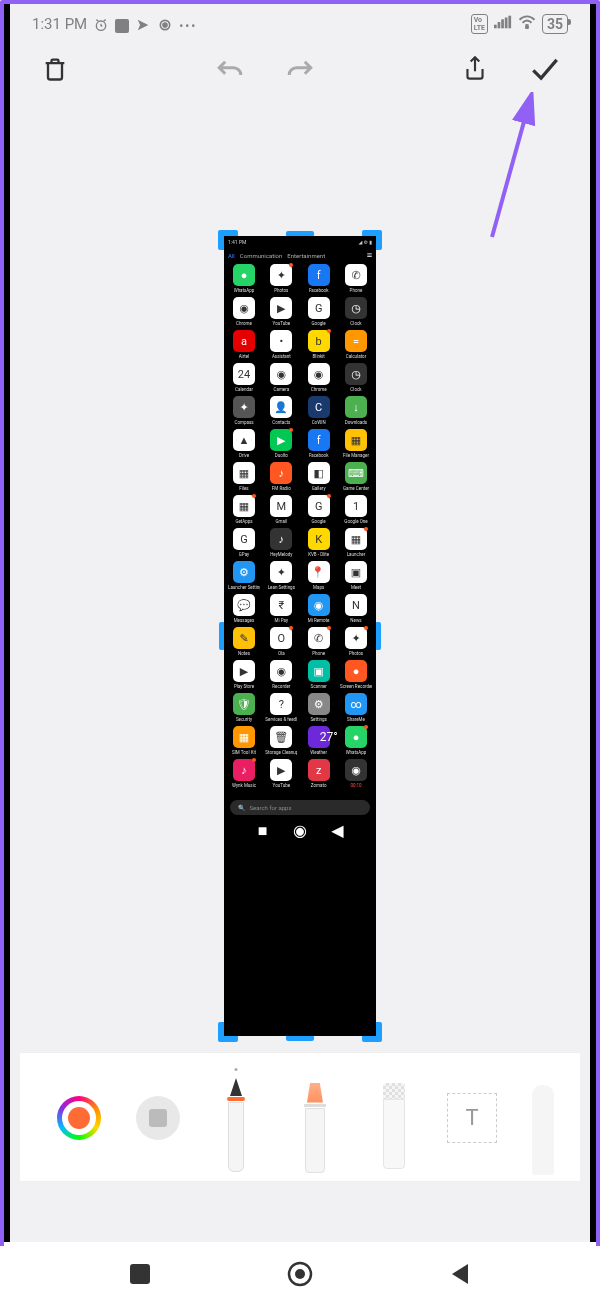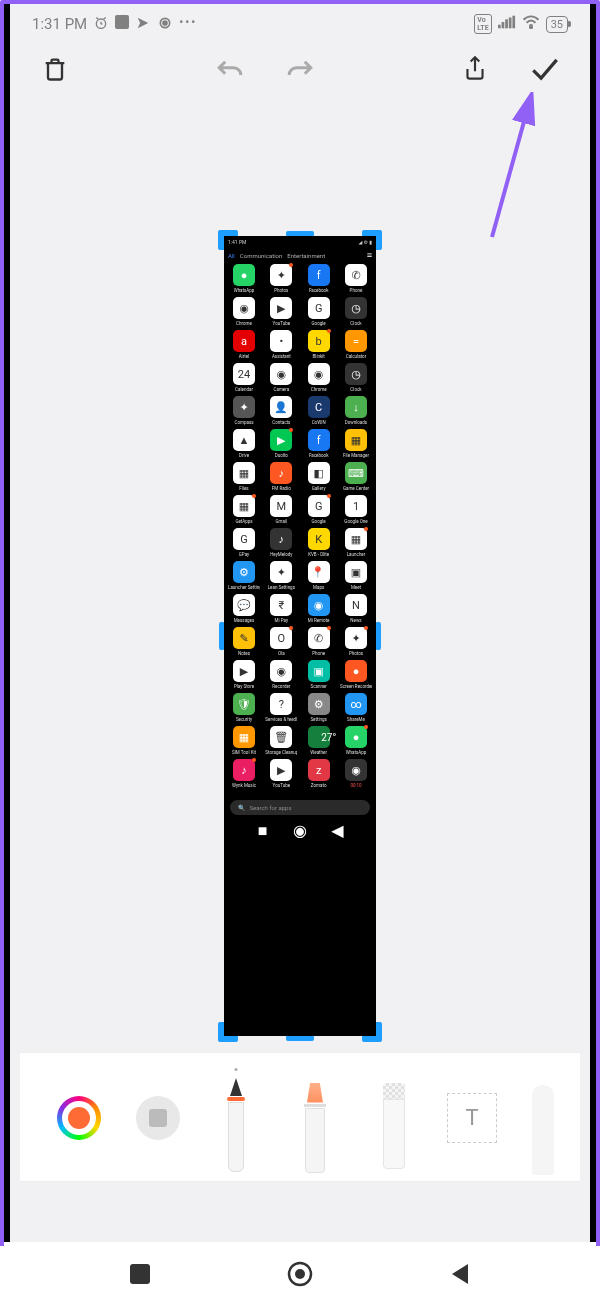--- a/index.html
+++ b/index.html
@@ -1,24 +1,24 @@
 <!DOCTYPE html>
 <html><head>
 <meta charset="utf-8">
 <style>
 *{margin:0;padding:0;box-sizing:border-box;font-family:-apple-system,Roboto,sans-serif}
 body{width:600px;height:1302px;background:#fff;position:relative;overflow:hidden}
 .frame{position:absolute;inset:0;border:4px solid #9160f5;border-radius:2px}
 .black-bars{position:absolute;top:4px;bottom:60px;background:#000}.bb-left{left:4px;width:6px}.bb-right{right:4px;width:6px}
 .canvas-area{position:absolute;left:10px;right:10px;top:4px;bottom:60px;background:#f1f1f3}
 .status-bar{display:flex;align-items:center;justify-content:space-between;padding:10px 22px 6px;color:#808080;font-size:15px}
-.status-left{display:flex;align-items:flex-start;gap:6px}
+.status-left{display:flex;align-items:flex-end;gap:6px}
 .status-right{display:flex;align-items:center;gap:6px}
 .status-icon{width:16px;height:16px;display:inline-flex;align-items:center;justify-content:center}
-.batt{border:1.5px solid #808080;border-radius:4px;padding:1px 4px;font-size:11px;font-weight:400;position:relative}
+.batt{border:1.5px solid #808080;border-radius:4px;padding:1px 4px;font-size:14px;font-weight:700;position:relative}
 .batt::after{content:'';position:absolute;right:-4px;top:4px;width:3px;height:6px;background:#808080;border-radius:0 2px 2px 0}
 .toolbar{display:flex;align-items:center;padding:12px 28px;gap:36px}
 .tb-icon{width:34px;height:34px;display:flex;align-items:center;justify-content:center;cursor:pointer;color:#333}
 .tb-spacer{flex:1}
 .arrow-annotation{position:absolute;right:48px;top:88px;width:60px;height:150px;pointer-events:none}
 .screenshot-wrap{position:absolute;left:50%;top:232px;transform:translateX(-50%);width:152px;height:800px}
 .crop-handle{position:absolute;background:#1e9fff;border-radius:2px}
 .ch-tl,.ch-tr,.ch-bl,.ch-br{width:20px;height:20px}
 .ch-tl{left:-6px;top:-6px;clip-path:polygon(0 0,100% 0,100% 30%,30% 30%,30% 100%,0 100%)}
 .ch-tr{right:-6px;top:-6px;clip-path:polygon(0 0,100% 0,100% 100%,70% 100%,70% 30%,0 30%)}
@@ -434,21 +434,21 @@
           <div class="ps-row">
             <div class="ps-app">
               <div class="ps-icon" style="background: rgb(255, 152, 0); color: rgb(255, 255, 255); font-size: 11px;">▦</div>
               <div class="ps-label">SIM Tool Kit</div>
             </div>
             <div class="ps-app">
               <div class="ps-icon" style="background: rgb(255, 255, 255); color: rgb(51, 51, 51); font-size: 11px;">🗑</div>
               <div class="ps-label">Storage Cleanup</div>
             </div>
             <div class="ps-app">
-              <div class="ps-icon" style="background: #15803d; color: rgb(255, 255, 255); font-size: 10px; padding-left: 20px;">27°</div>
+              <div class="ps-icon" style="background: #6d28d9; color: rgb(255, 255, 255); font-size: 12px; padding-left: 20px;">27°</div>
               <div class="ps-label">Weather</div>
             </div>
             <div class="ps-app">
               <div class="ps-icon dot" style="background: rgb(37, 211, 102); color: rgb(255, 255, 255); font-size: 11px;">●</div>
               <div class="ps-label">WhatsApp</div>
             </div>
           </div>
           <div class="ps-row">
             <div class="ps-app">
               <div class="ps-icon dot" style="background: rgb(233, 30, 99); color: rgb(255, 255, 255); font-size: 11px;">♪</div>

